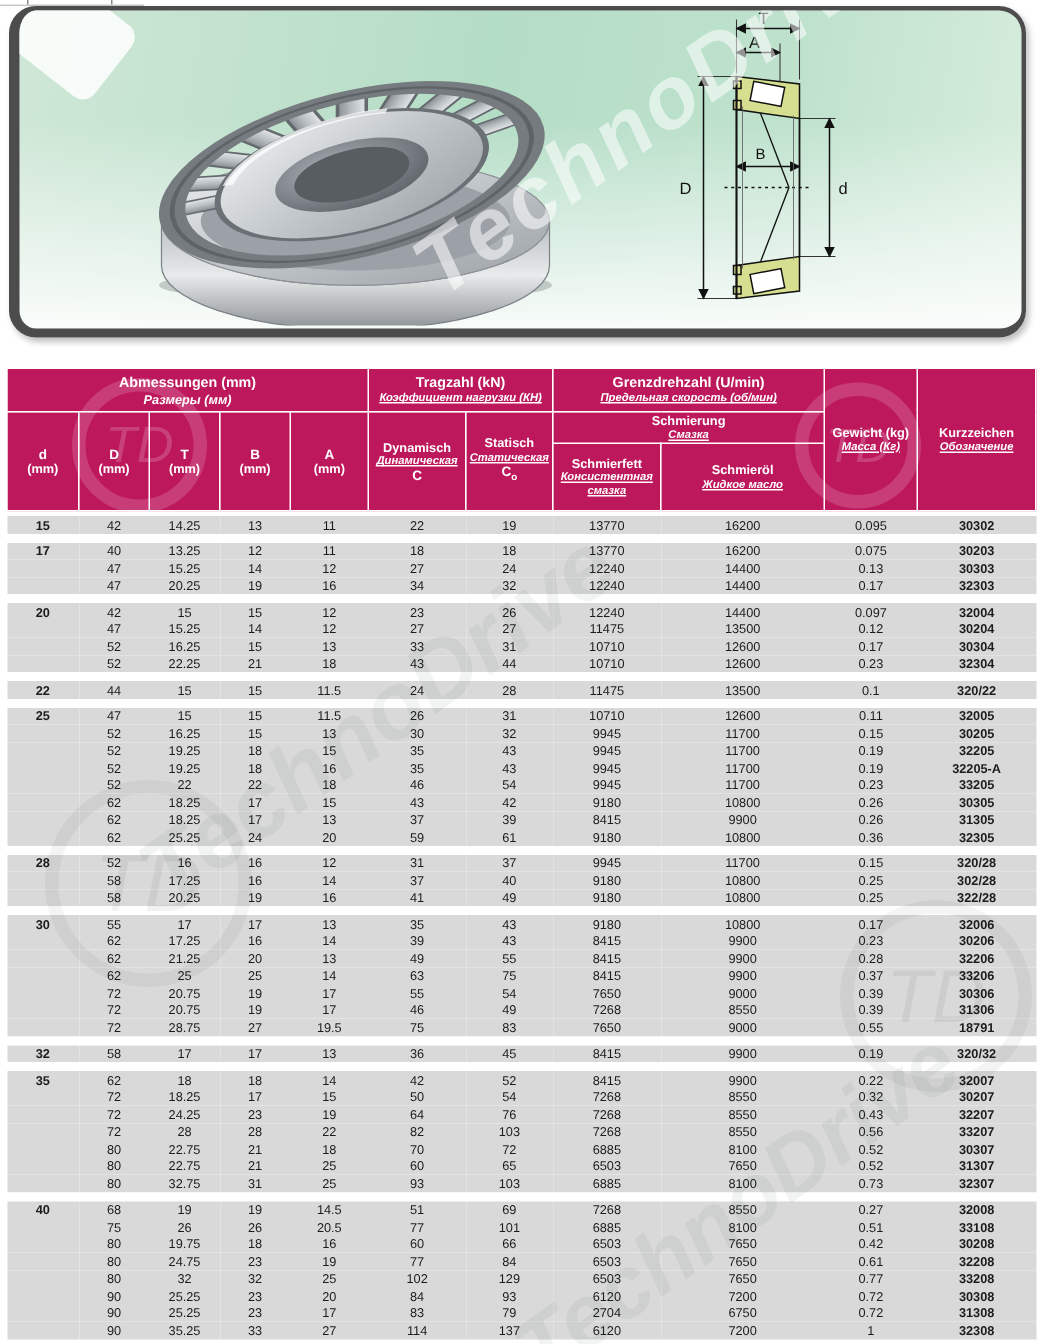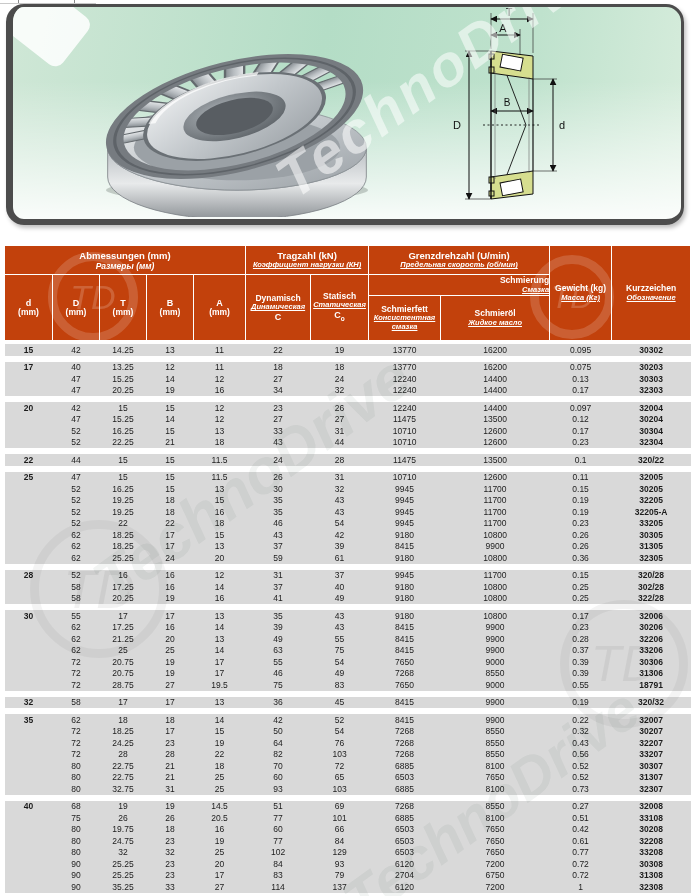--- a/index.html
+++ b/index.html
@@ -29,31 +29,31 @@
     color:rgba(255,255,255,.55);transform:rotate(-36deg);transform-origin:0 0;
     pointer-events:none;white-space:nowrap;
   }
   
   .remnant{position:absolute;left:0;top:0;width:96px;height:3px;background:#fff;border-bottom:1px solid #c9c9c9;}
   .remnant i{position:absolute;top:0;width:1px;height:3px;background:#8a8a8a;}
   
   .table-wrap{position:absolute;left:4px;top:245px;width:686px;}
   table{border-collapse:collapse;table-layout:fixed;width:686px;}
   thead th{
-    background:#c2410c;color:#fff;border:1.5px solid #fff;
+    background:#be185d;color:#fff;border:1.5px solid #fff;
     padding:1px 0;vertical-align:middle;text-align:center;font-weight:bold;
   }
   .de{font-size:9.5px;line-height:11px;}
   .ru{font-size:8.5px;line-height:10px;font-style:italic;}
   .de.sm{font-size:8.5px;line-height:9.5px;}
   .ru.sm{font-size:7.5px;line-height:8.5px;text-decoration:underline;}
   .sym{font-size:9px;line-height:10px;font-weight:bold;}
   .sym sub{font-size:6.5px;}
   th.h1{height:26px;}
-  th.hsch{height:18px;text-align:right;}
+  th.hsch{height:18px;}
   th.h3{height:42px;}
   tbody.band td{
     background:#d9d9d9;height:11.5px;font-size:8.5px;color:#1c1c1c;
     text-align:center;padding:0;vertical-align:middle;white-space:nowrap;
   }
   tbody.gap td{height:6px;background:#fff;padding:0;}
   tbody.gap.first td{height:3px;}
   td.col-d{font-weight:bold;color:#000;}
   td.col-code{font-weight:bold;color:#000;text-align:left;padding-left:10px;}
   td.nudge{padding-left:22px;}

